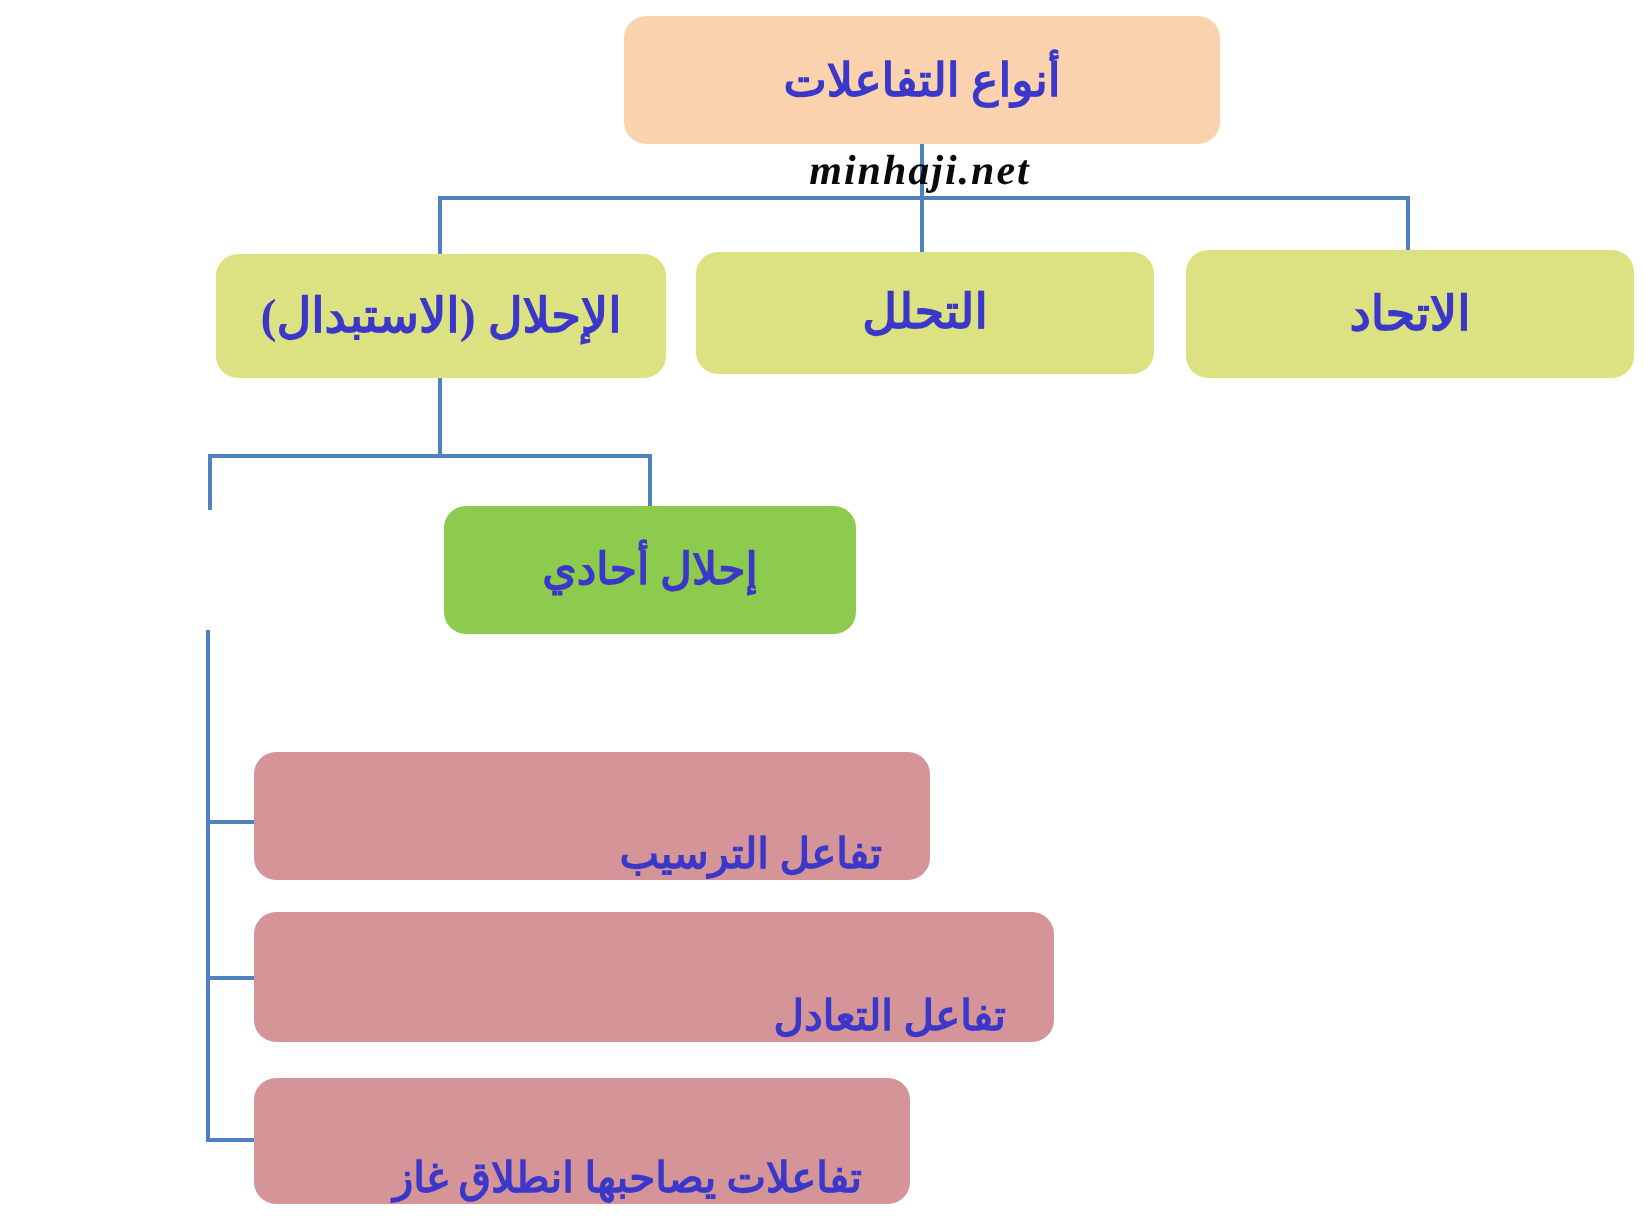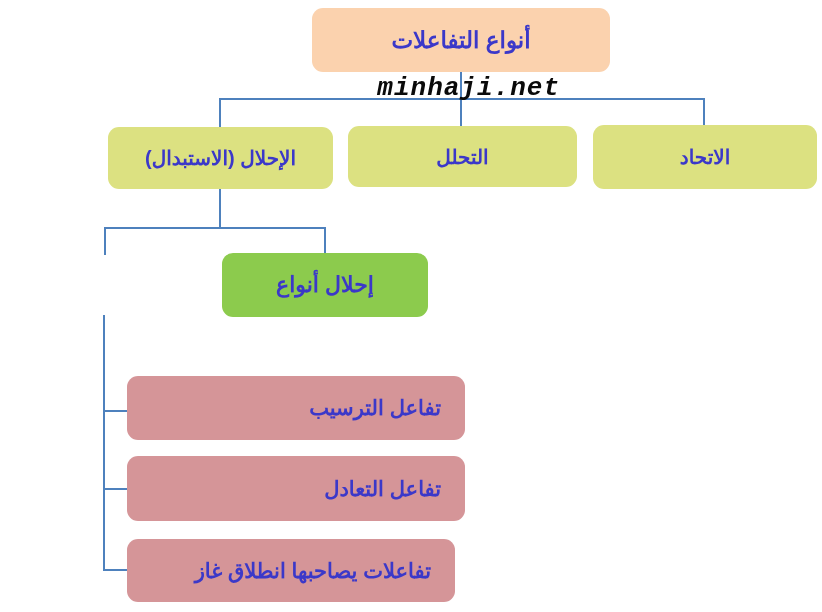--- a/index.html
+++ b/index.html
@@ -17,34 +17,34 @@
   .canvas{
     position:relative;width:822px;height:612px;background:var(--canvas-bg);
     overflow:hidden;
   }
   .line{position:absolute;background:var(--line);z-index:1;}
   .line.h{height:2px;}
   .line.v{width:2px;}
   .node{
     position:absolute;display:flex;align-items:center;justify-content:center;
     border-radius:11px;font-weight:bold;color:var(--text);
-    font-family:Liberation Sans, sans-serif;z-index:2;box-sizing:border-box;
+    font-family:Liberation Serif, serif;z-index:2;box-sizing:border-box;
     white-space:nowrap;
   }
   .peach{background:var(--root-bg);font-size:23px;}
-  .olive{background:var(--level2-bg);font-size:20px;}
+  .olive{background:var(--level2-bg);font-size:24px;}
   .green{background:var(--level3-bg);font-size:22px;}
   .pink{
     background:var(--level4-bg);font-size:21px;
-    justify-content:flex-start;padding-right:24px;
+    justify-content:flex-start;padding-right:24px;align-items:flex-end;
   }
   .watermark{
-    position:absolute;z-index:3;text-align:right;
-    font-family:Liberation Mono, monospace;font-style:italic;font-weight:bold;
-    font-size:26px;color:var(--watermark);letter-spacing:1px;
+    position:absolute;z-index:3;text-align:center;
+    font-family:Liberation Serif, serif;font-style:italic;font-weight:bold;
+    font-size:21px;color:var(--watermark);letter-spacing:1px;
   }
 </style>
 </head>
 <body>
 
 <div class="canvas" dir="rtl">
 
   <div class="line v" style="left:460px;top:72px;height:27px"></div>
   <div class="line h" style="left:219px;top:98px;width:486px"></div>
   <div class="line v" style="left:219px;top:98px;height:30px"></div>
@@ -71,26 +71,26 @@
     <span>الإحلال (الاستبدال)</span>
   </div>
   <div class="node olive" style="left:348px;top:126px;width:229px;height:61px">
     <span>التحلل</span>
   </div>
   <div class="node olive" style="left:593px;top:125px;width:224px;height:64px">
     <span>الاتحاد</span>
   </div>
 
   <div class="node green" style="left:222px;top:253px;width:206px;height:64px">
-    <span>إحلال أنواع</span>
+    <span>إحلال أحادي</span>
   </div>
 
   <div class="node pink" style="left:127px;top:376px;width:338px;height:64px">
     <span>تفاعل الترسيب</span>
   </div>
-  <div class="node pink" style="left:127px;top:456px;width:338px;height:65px">
+  <div class="node pink" style="left:127px;top:456px;width:400px;height:65px">
     <span>تفاعل التعادل</span>
   </div>
   <div class="node pink" style="left:127px;top:539px;width:328px;height:63px">
     <span>تفاعلات يصاحبها انطلاق غاز</span>
   </div>
 
 </div>
 
 </body></html>

